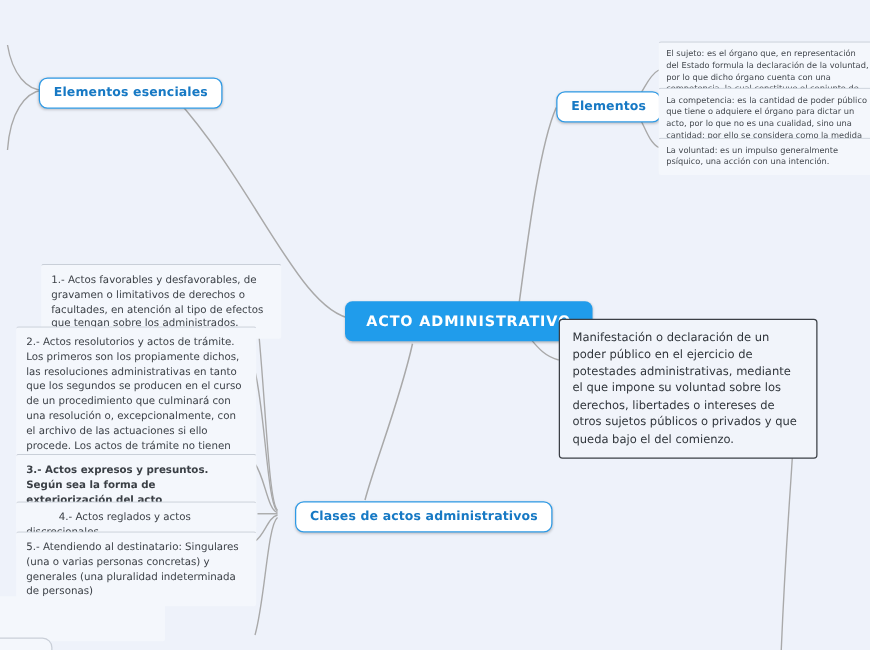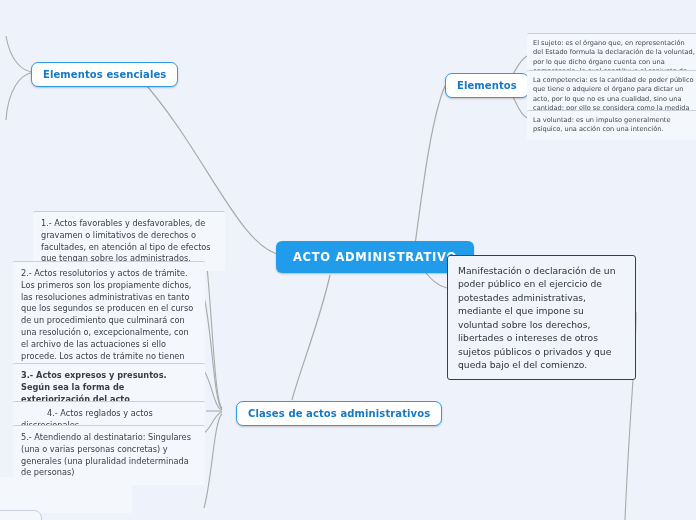--- a/index.html
+++ b/index.html
@@ -126,21 +126,21 @@
   </svg>
 
   <div class="node node-root" style="left:276px; top:241px;">ACTO ADMINISTRATIVO</div>
 
   <div class="node node-branch" style="left:31px; top:62px;">Elementos esenciales</div>
 
   <div class="node node-branch" style="left:445px; top:73px;">Elementos</div>
 
   <div class="node node-branch" style="left:221px; top:401px;margin-left:15px;">Clases de actos administrativos</div>
 
-  <div class="note boxed" style="left:447px; top:255px; width:189px;">Manifestación o declaración de un poder público en el ejercicio de potestades administrativas, mediante el que impone su voluntad sobre los derechos, libertades o intereses de otros sujetos públicos o privados y que queda bajo el del comienzo.</div>
+  <div class="note boxed" style="left:447px; top:255px; width:207px;">Manifestación o declaración de un poder público en el ejercicio de potestades administrativas, mediante el que impone su voluntad sobre los derechos, libertades o intereses de otros sujetos públicos o privados y que queda bajo el del comienzo.</div>
 
   <div class="note tiny" style="left:527px; top:33px; width:175px;">El sujeto: es el órgano que, en representación del Estado formula la declaración de la voluntad, por lo que dicho órgano cuenta con una competencia, la cual constituye el conjunto de facultades que tiene el mismo.</div>
 
   <div class="note tiny" style="left:527px; top:70px; width:175px;">La competencia: es la cantidad de poder público que tiene o adquiere el órgano para dictar un acto, por lo que no es una cualidad, sino una cantidad; por ello se considera como la medida de poder que pertenece a cada órgano de dicho acto.</div>
 
   <div class="note tiny" style="left:527px; top:110px; width:175px;">La voluntad: es un impulso generalmente psíquico, una acción con una intención.</div>
 
   <div class="note" style="left:13px; top:211px; width:192px;margin-left:20px;">1.- Actos favorables y desfavorables, de gravamen o limitativos de derechos o facultades, en atención al tipo de efectos que tengan sobre los administrados.</div>
 
   <div class="note" style="left:13px; top:261px; width:192px;">2.- Actos resolutorios y actos de trámite. Los primeros son los propiamente dichos, las resoluciones administrativas en tanto que los segundos se producen en el curso de un procedimiento que culminará con una resolución o, excepcionalmente, con el archivo de las actuaciones si ello procede. Los actos de trámite no tienen vida jurídica propia, sino que se refunden en la resolución que pone fin al procedimiento.</div>

